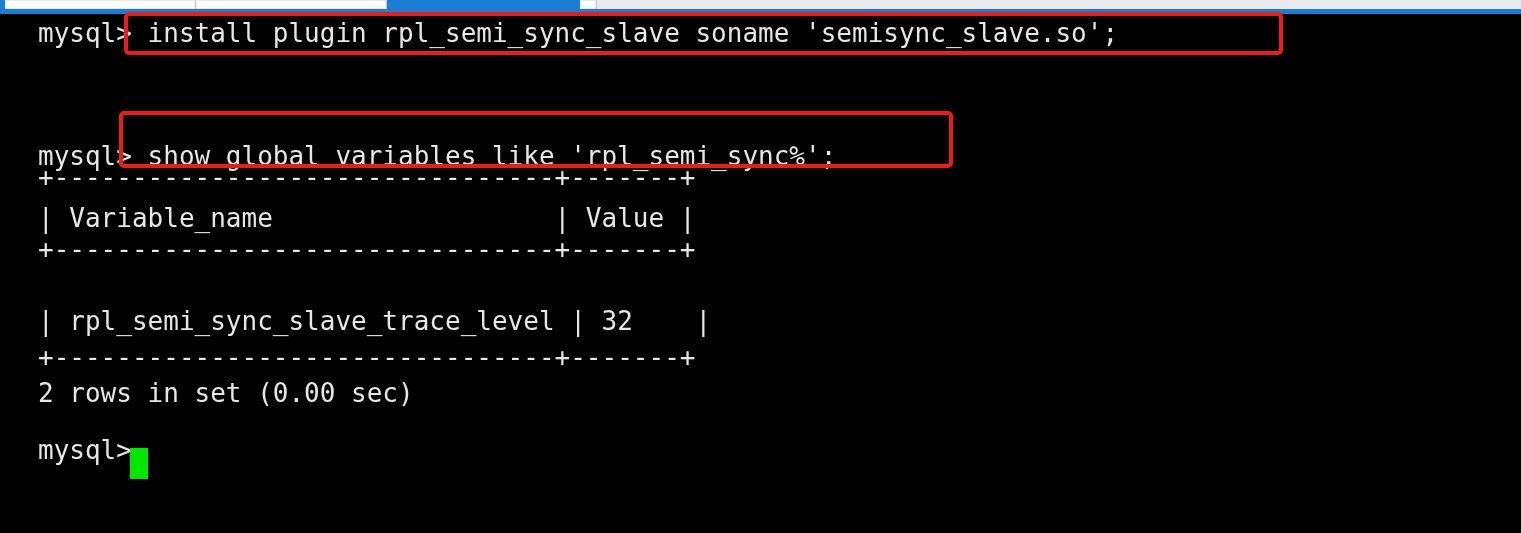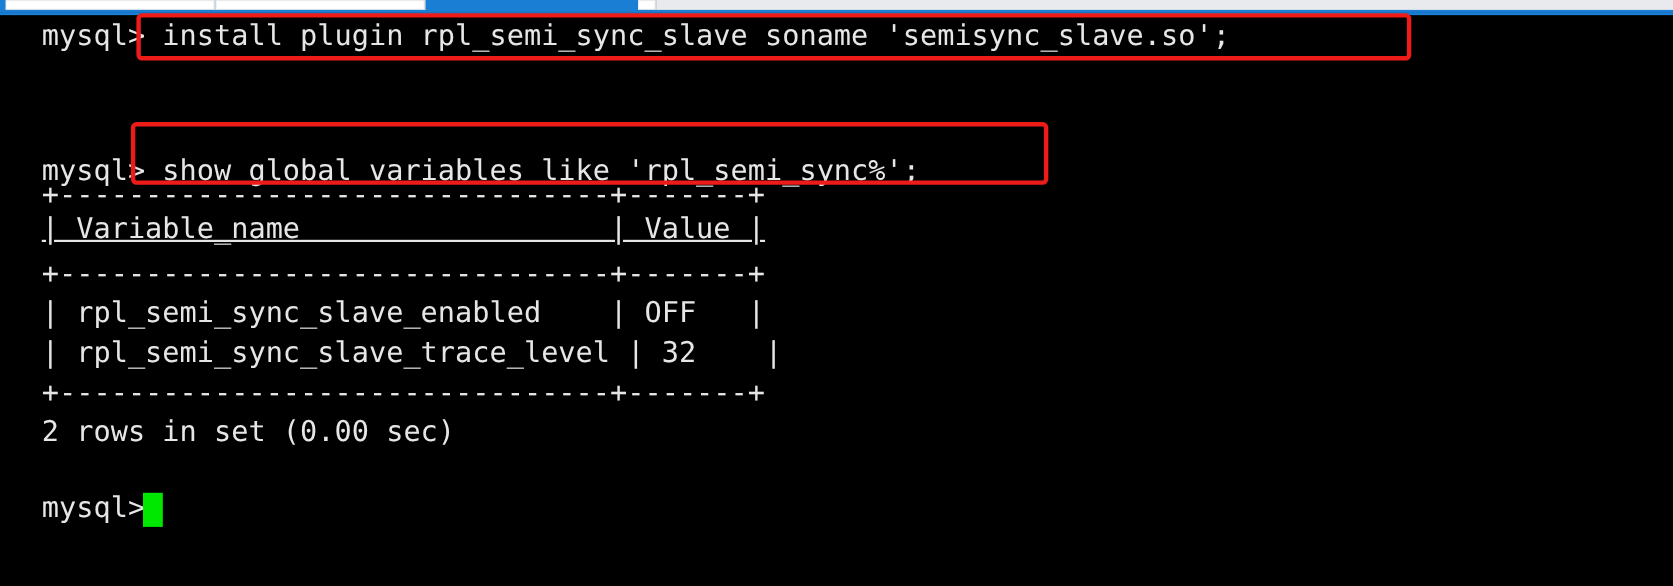--- a/index.html
+++ b/index.html
@@ -114,35 +114,34 @@
 
     <div class="line" style="top:1px;">mysql&gt; install plugin rpl_semi_sync_slave soname 'semisync_slave.so';</div>
 
 
     <div class="line" style="top:73px;"></div>
 
     <div class="line" style="top:124px;">mysql&gt; show global variables like 'rpl_semi_sync%';</div>
 
     <div class="line" style="top:145px;">+--------------------------------+-------+</div>
 
-    <div class="line" style="top:176px;text-decoration:underline;">| Variable_name                  | Value |</div>
+    <div class="line" style="top:186px;">| Variable_name                  | Value |</div>
 
     <div class="line" style="top:217px;">+--------------------------------+-------+</div>
 
-    <div class="line" style="top:253px;">| rpl_semi_sync_slave_enabled    | OFF   |</div>
 
     <div class="line" style="top:289px;text-align:right;">| rpl_semi_sync_slave_trace_level | 32    |</div>
 
     <div class="line" style="top:325px;">+--------------------------------+-------+</div>
 
     <div class="line" style="top:361px;">2 rows in set (0.00 sec)</div>
 
     <div class="line" style="top:397px;"></div>
 
-    <div class="line" style="top:430px;">mysql&gt; </div>
+    <div class="line" style="top:418px;">mysql&gt; </div>
 
     <div id="cursor" style="left:130px;top:434px;width:18px;height:31px;"></div>
   </div>
 
   <div class="redbox" style="left:124px;top:12px;width:1159px;height:43px;"></div>
   <div class="redbox" style="left:119px;top:111px;width:834px;height:57px;"></div>
 
 </div>
 
 </body></html>

